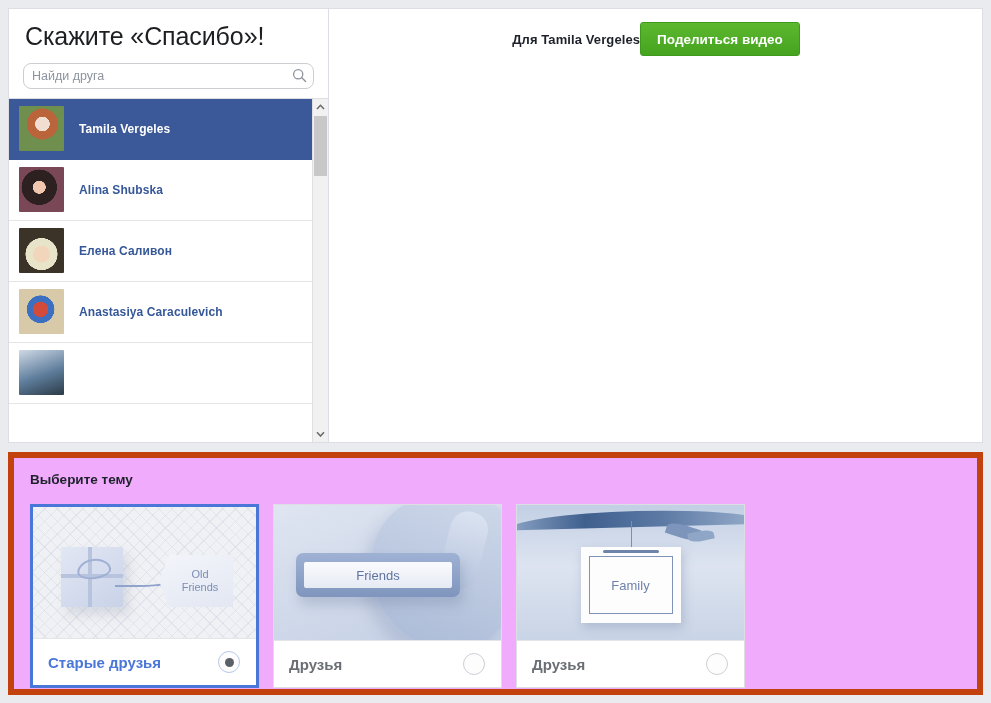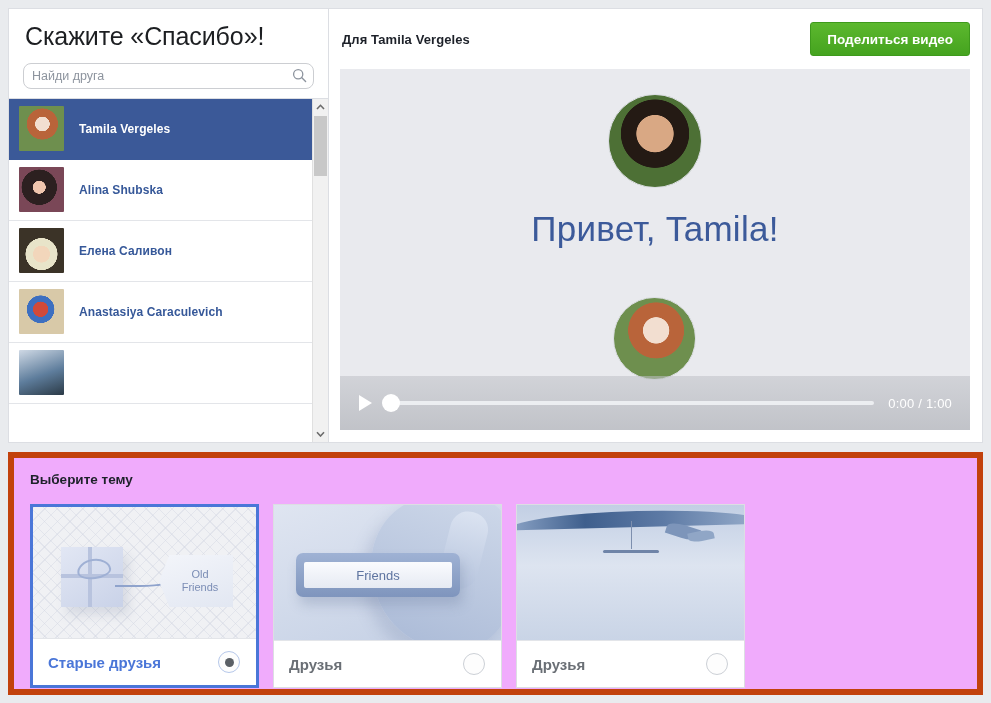--- a/index.html
+++ b/index.html
@@ -142,21 +142,21 @@
     flex: 1;
     display: flex;
     flex-direction: column;
     padding: 0;
     background: #fff;
   }
   .right-head {
     height: 60px;
     display: flex;
     align-items: center;
-    justify-content: space-between;
+    justify-content: center;
     padding: 0 12px 0 13px;
   }
   .for-label {
     font-size: 13px;
     font-weight: bold;
     color: #1d2129;
     letter-spacing: 0.1px;
   }
   .share-btn {
     background: #4caf27;
@@ -528,33 +528,20 @@
       </div>
     </div>
   </div>
 
   <div class="right-col">
     <div class="right-head">
       <div class="for-label">Для Tamila Vergeles</div>
       <button class="share-btn">Поделиться видео</button>
     </div>
 
-    <div class="video-area">
-      <div class="vid-avatar top av-man"></div>
-      <div class="greet">Привет, Tamila!</div>
-      <div class="vid-avatar bottom av-tamila"></div>
-
-      <div class="controls">
-        <div class="play-tri"></div>
-        <div class="track">
-          <div class="knob"></div>
-        </div>
-        <div class="time">0:00 / 1:00</div>
-      </div>
-    </div>
   </div>
 </div>
 
 <div class="bottom-card">
   <div class="theme-title">Выберите тему</div>
 
   <div class="theme-row">
 
     <div class="theme-card active">
       <div class="theme-thumb thumb-a">
@@ -594,20 +581,25 @@
         <div class="radio"></div>
       </div>
     </div>
 
     <div class="theme-card">
       <div class="theme-thumb thumb-c">
         <div class="branch"></div>
         <div class="leaf"></div>
         <div class="leaf2"></div>
         <div class="thread"></div>
+        <div class="frame">
+          <div class="frame-inner">
+            <span class="frame-txt">Family</span>
+          </div>
+        </div>
         <div class="clip"></div>
       </div>
       <div class="theme-foot">
         <div class="theme-label">Друзья</div>
         <div class="radio"></div>
       </div>
     </div>
 
   </div>
 </div>

